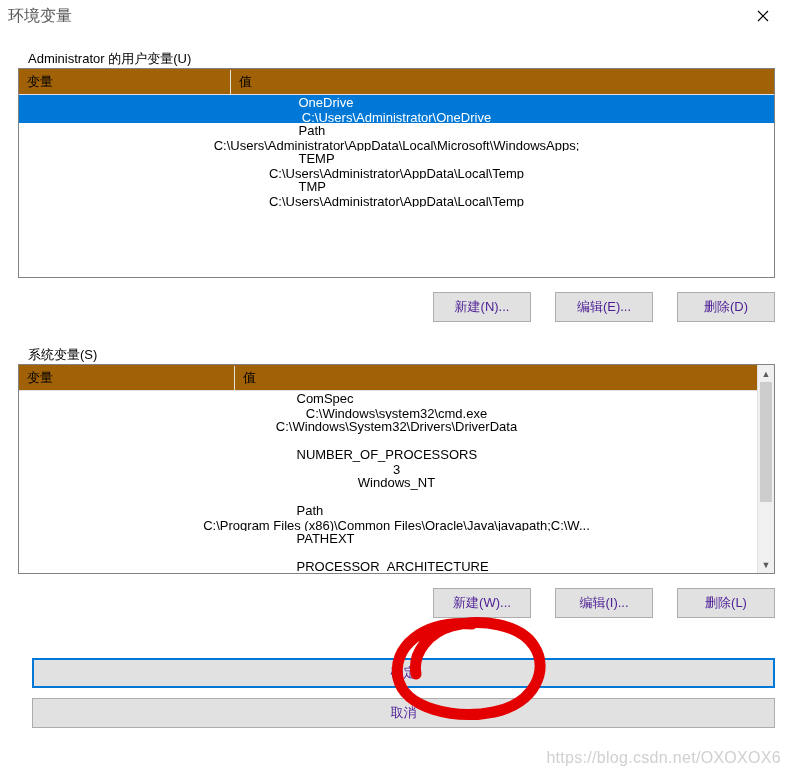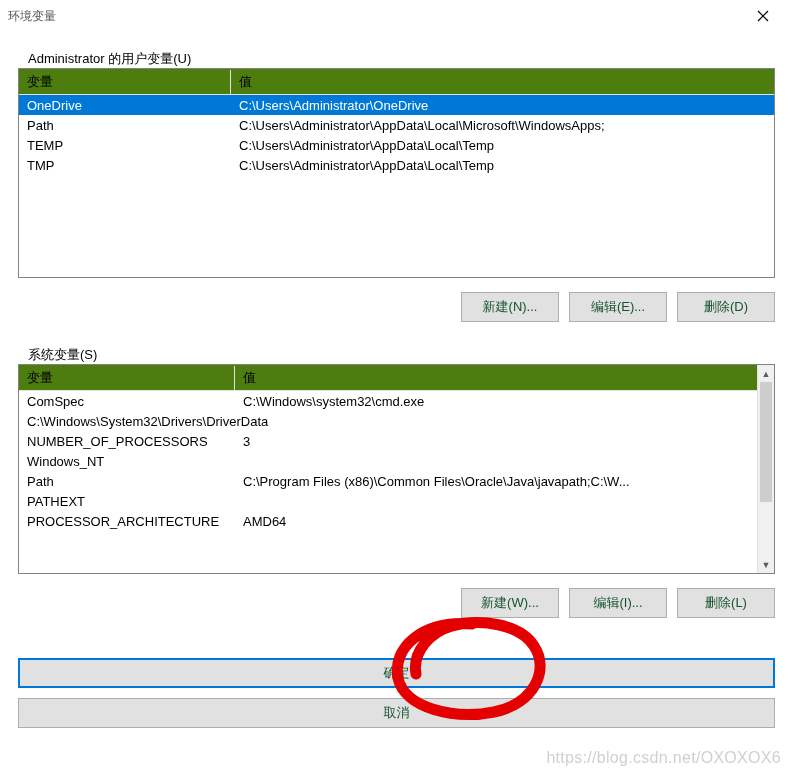--- a/index.html
+++ b/index.html
@@ -1,54 +1,54 @@
 <!DOCTYPE html>
 <html><head>
 <meta charset="utf-8">
 <style>
   * { box-sizing: border-box; font-family: "Microsoft YaHei", "Segoe UI", sans-serif; font-size: 13px; }
   html, body { margin: 0; padding: 0; }
   body { width: 793px; height: 773px; background: #fff; overflow: hidden; position: relative; }
 
   .titlebar { height: 32px; display: flex; align-items: center; padding: 0 8px; }
-  .titlebar .title { flex: 1; font-size: 12px; color: #555; }
+  .titlebar .title { flex: 1; font-size: 16px; color: #555; }
   .titlebar .close { width: 45px; height: 28px; display: flex; align-items: center; justify-content: center; color: #000; font-size: 14px; }
 
   .content { padding: 8px 18px 18px 18px; }
 
   .group { position: relative; margin-top: 28px; }
   .group-label { position: absolute; top: -18px; left: 8px; background: #fff; padding: 0 2px; color: #000; }
 
   .listbox { border: 1px solid #828282; background: #fff; overflow: hidden; position: relative; }
   .listbox.user { height: 210px; }
   .listbox.system { height: 210px; }
 
-  .lbhead { display: flex; align-items: center; height: 26px; border-bottom: 1px solid #e1e1e1; background: #4d7c0f; justify-content: flex-end; }
+  .lbhead { display: flex; align-items: center; height: 26px; border-bottom: 1px solid #e1e1e1; background: #a16207; justify-content: flex-end; }
   .lbhead .col { padding: 3px 8px; color: #000; }
   .lbhead .col.var { width: 212px; border-right: 1px solid #e1e1e1; }
   .lbhead .col.val { flex: 1; }
 
   .rows { overflow: hidden; }
-  .row { display: flex; height: 20px; align-items: center; }
+  .row { display: flex; height: 28px; align-items: center; flex-direction: column; }
   .row .col { padding: 0 8px; white-space: nowrap; overflow: hidden; text-overflow: ellipsis; }
   .row .col.var { width: 212px; }
   .row .col.val { flex: 1; }
   .row.selected { background: #0078d7; color: #fff; }
 
   
   .listbox.system .lbhead .col.var { width: 216px; }
   .listbox.system .row .col.var { width: 216px; }
 
   .vscroll { position: absolute; top: 0; right: 0; bottom: 0; width: 17px; background: #f0f0f0; border-left: 1px solid #e1e1e1; }
   .vscroll .arrow { height: 17px; display: flex; align-items: center; justify-content: center; color: #5a5a5a; font-size: 9px; }
   .vscroll .thumb { position: absolute; top: 17px; left: 2px; right: 2px; height: 120px; background: #cdcdcd; }
   .vscroll .arrow.bottom { position: absolute; bottom: 0; left: 0; right: 0; }
 
   .btnrow { display: flex; justify-content: flex-end; gap: 10px; margin-top: 14px; }
-  .btn { min-width: 98px; height: 30px; border: 1px solid #adadad; background: #e1e1e1; color: #14532d; display: flex; align-items: center; justify-content: center; cursor: default; }
+  .btn { min-width: 98px; height: 30px; border: 1px solid #adadad; background: #e1e1e1; color: #4c1d95; display: flex; align-items: center; justify-content: center; cursor: default; margin-left: 14px; }
   .btn.primary { border: 2px solid #0078d7; background: #e1e1e1; }
 
   .footer { padding: 0 18px; display: flex; justify-content: flex-end; gap: 10px; margin-top: 22px; flex-direction: column; }
 
   .annot { position: absolute; left: 382px; top: 612px; pointer-events: none; }
 
   .watermark { position: absolute; right: 12px; bottom: 6px; color: #d0d0d0; font-size: 16px; letter-spacing: .3px; }
 </style>
 </head>
 <body>

